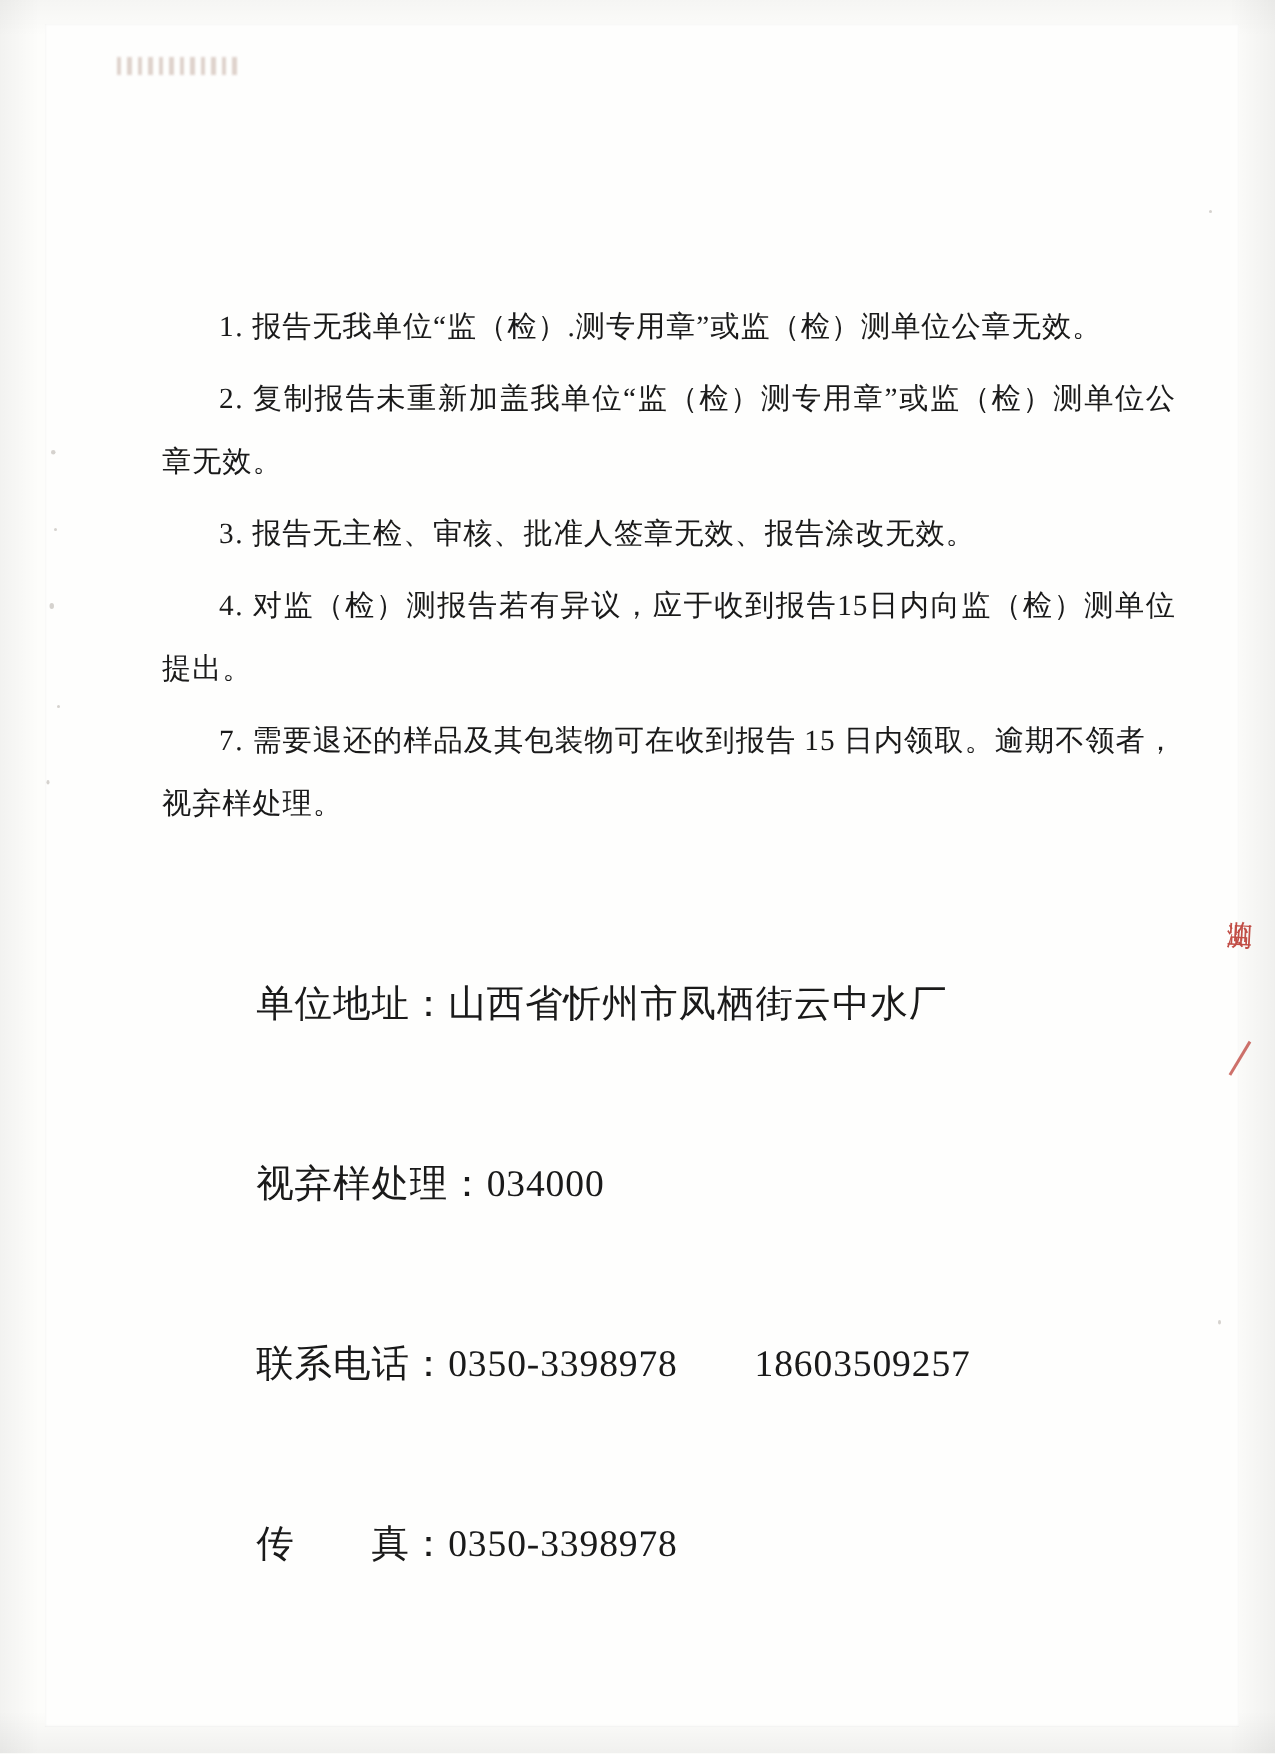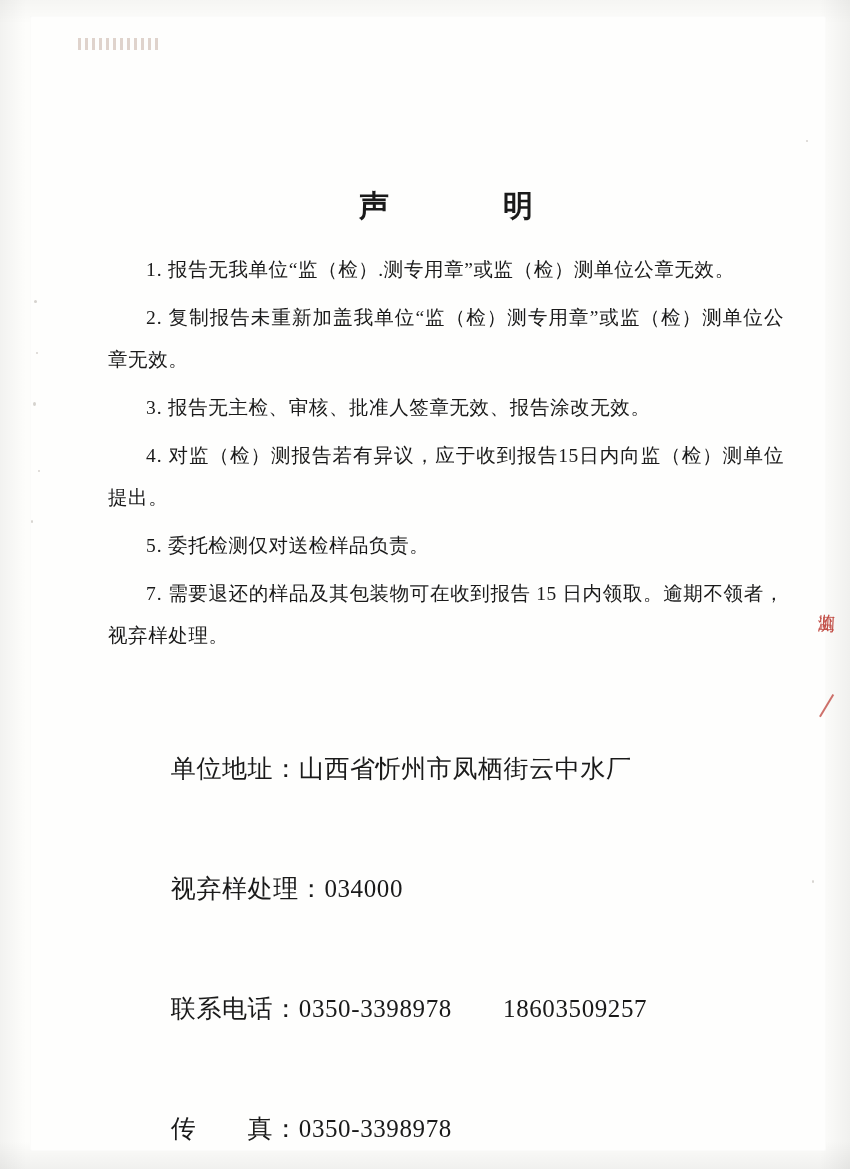--- a/index.html
+++ b/index.html
@@ -147,42 +147,37 @@
   <div class="speck" style="left:34px; top:300px; width:3px; height:3px;"></div>
   <div class="speck" style="left:36px; top:352px; width:2px; height:2px;"></div>
   <div class="speck" style="left:33px; top:402px; width:3px; height:4px;"></div>
   <div class="speck" style="left:38px; top:470px; width:2px; height:2px;"></div>
   <div class="speck" style="left:31px; top:520px; width:2px; height:3px;"></div>
   <div class="speck" style="left:806px; top:140px; width:2px; height:2px;"></div>
   <div class="speck" style="left:812px; top:880px; width:2px; height:3px;"></div>
 
   <div class="content">
 
-    <h1 class="doc-title">声　　明</h1>
 
     <ul class="clause-list">
       <li class="clause">
         <span class="num">1.</span>
         <span>报告无我单位“监（检）.测专用章”或监（检）测单位公章无效。</span>
       </li>
       <li class="clause">
         <span class="num">2.</span>
         <span>复制报告未重新加盖我单位“监（检）测专用章”或监（检）测单位公章无效。</span>
       </li>
       <li class="clause">
         <span class="num">3.</span>
         <span>报告无主检、审核、批准人签章无效、报告涂改无效。</span>
       </li>
       <li class="clause">
         <span class="num">4.</span>
         <span>对监（检）测报告若有异议，应于收到报告15日内向监（检）测单位提出。</span>
-      </li>
-      <li class="clause">
-        <span class="num">5.</span>
-        <span>委托检测仅对送检样品负责。</span>
       </li>
       <li class="clause">
         <span class="num">7.</span>
         <span>需要退还的样品及其包装物可在收到报告 15 日内领取。逾期不领者，视弃样处理。</span>
       </li>
     </ul>
 
     <div class="contact-block">
       <div class="contact-row">
         <span class="label">单位地址：</span><span>山西省忻州市凤栖街云中水厂</span>

